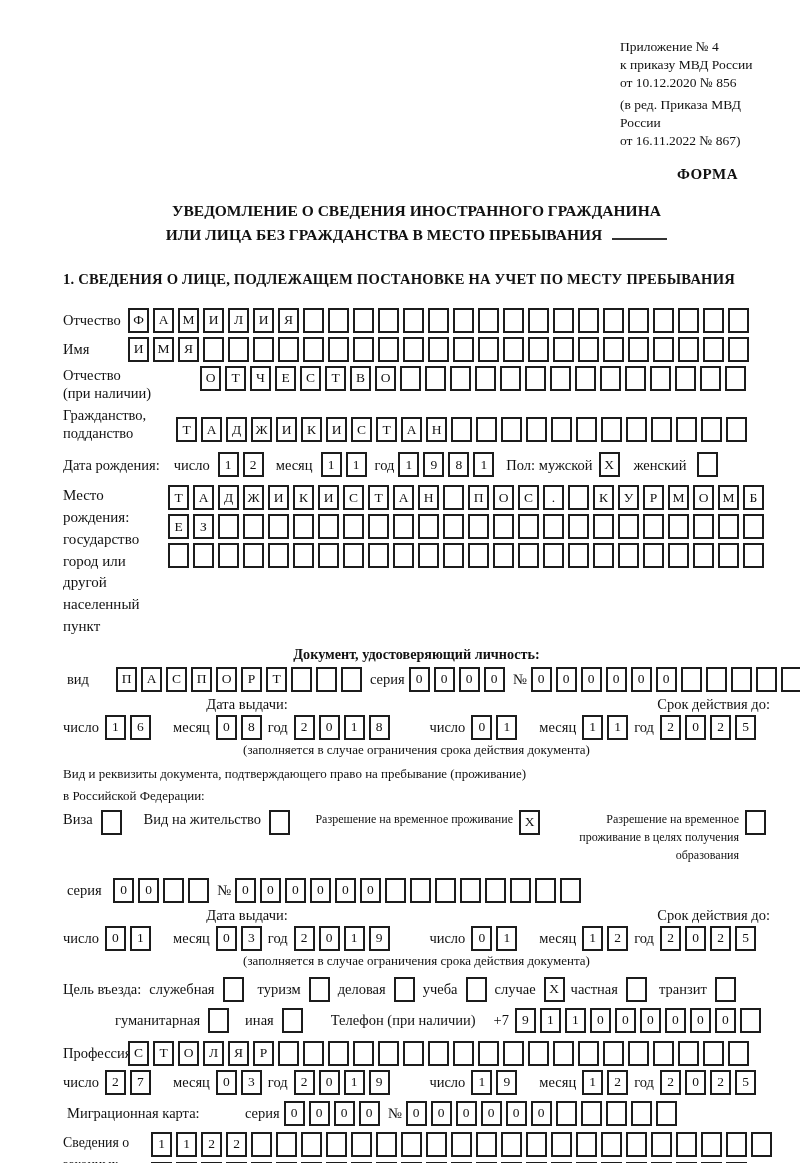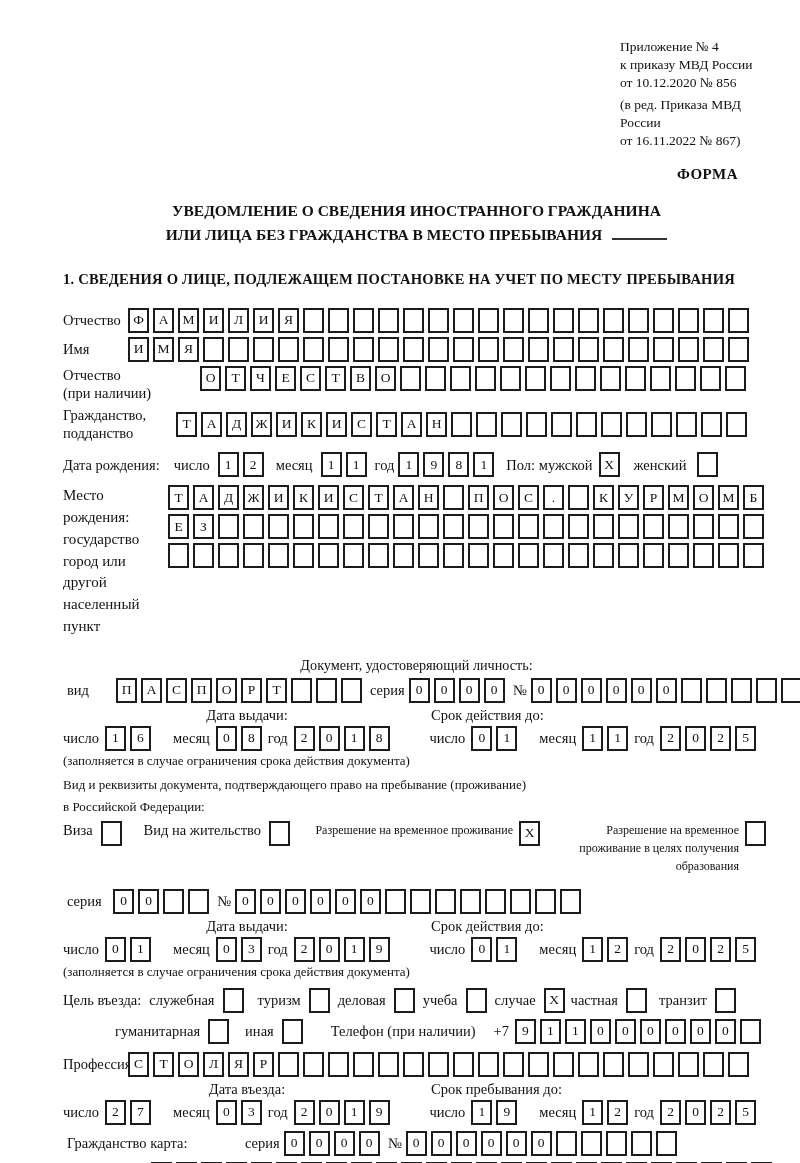--- a/index.html
+++ b/index.html
@@ -26,28 +26,28 @@
   .forma{text-align:right;padding-right:32px;font-weight:bold;font-size:15px;margin-top:16px;letter-spacing:.5px}
   .title{text-align:center;font-weight:bold;font-size:15.5px;line-height:1.55;margin-top:16px}
   .blank{display:inline-block;width:55px;border-bottom:2px solid #333;height:14px;margin-left:10px}
   .sect{font-weight:bold;font-size:14.6px;margin-top:24px;margin-bottom:20px;letter-spacing:.2px}
   
   .w65{width:65px}.w105{width:105px;font-size:15px;line-height:1.45}.w113{width:113px}.w137{width:137px}
   .stack span{display:block}
   
   .date-titles{display:flex;font-size:14.5px;margin-top:4px}
   .dtl{width:368px;text-align:center}
-  .dtr{flex:1;text-align:left}
+  .dtr{flex:1;text-align:right}
   .dates{display:flex;align-items:center;margin-top:2px;margin-bottom:2px}
   .dgroup{display:flex;align-items:center}
   .dgl{width:368px}
   .dgroup .lbl{margin-right:6px}
   .dgroup .cells{margin-right:10px}
-  .note{text-align:left;font-size:13px;margin-bottom:8px;padding-right:0}
-  .mid-head{text-align:center;font-weight:normal;font-size:14.2px;margin:19px 0 4px 0}
+  .note{text-align:center;font-size:13px;margin-bottom:8px;padding-right:0}
+  .mid-head{text-align:center;font-weight:bold;font-size:14.2px;margin:8px 0 4px 0}
   
   .opts{display:flex;align-items:flex-start;margin-top:6px;margin-bottom:14px}
   .opts .cell{margin-top:0}
   .ow1{margin-right:8px}
   .optw{text-align:right;line-height:1.5;font-size:12px}
   .o-rvp{width:205px;margin-right:6px}
   .o-rvpe{width:185px;margin-left:10px;margin-right:6px}
   .plain-line{font-size:13px;margin-bottom:6px}
   
   .opt-lbl{margin-right:8px}
@@ -169,21 +169,21 @@
         <span class="cell"></span>
         <span class="cell"></span>
         <span class="cell"></span>
         <span class="cell"></span>
         <span class="cell"></span>
         <span class="cell"></span>
         <span class="cell"></span>
       </span>
   </div>
 
-  <div class="row" style="align-items:center;margin-bottom:10px">
+  <div class="row" style="align-items:flex-end;margin-bottom:10px">
     <span class="lbl w113 stack">
       <span>Гражданство,</span>
       <span>подданство</span>
     </span>
     <span class="cells">
         <span class="cell">Т</span>
         <span class="cell">А</span>
         <span class="cell">Д</span>
         <span class="cell">Ж</span>
         <span class="cell">И</span>
@@ -557,24 +557,20 @@
         <span class="cell"></span>
         <span class="cell"></span>
         <span class="cell"></span>
         <span class="cell"></span>
         <span class="cell"></span>
         <span class="cell"></span>
         <span class="cell"></span>
       </span>
   </div>
 
-  <div class="date-titles">
-    <span class="dtl">Дата въезда:</span>
-    <span class="dtr">Срок пребывания до:</span>
-  </div>
   <div class="dates" style="margin-bottom:6px">
     <span class="dgroup dgl">
       <span class="lbl">число</span>
       <span class="cells">
           <span class="cell">2</span>
           <span class="cell">7</span>
         </span>
       <span class="lbl" style="margin-left:8px">месяц</span>
       <span class="cells" style="margin-right:2px">
           <span class="cell">0</span>
@@ -603,21 +599,21 @@
       <span class="cells">
           <span class="cell">2</span>
           <span class="cell">0</span>
           <span class="cell">2</span>
           <span class="cell">5</span>
         </span>
     </span>
   </div>
 
   <div class="row serno" style="margin-bottom:6px">
-    <span class="lbl" style="width:170px">Гражданство карта:</span>
+    <span class="lbl" style="width:170px">Миграционная карта:</span>
     <span class="lbl">серия</span>
     <span class="cells">
         <span class="cell">0</span>
         <span class="cell">0</span>
         <span class="cell">0</span>
         <span class="cell">0</span>
       </span>
     <span class="lbl">№</span>
     <span class="cells">
         <span class="cell">0</span>

